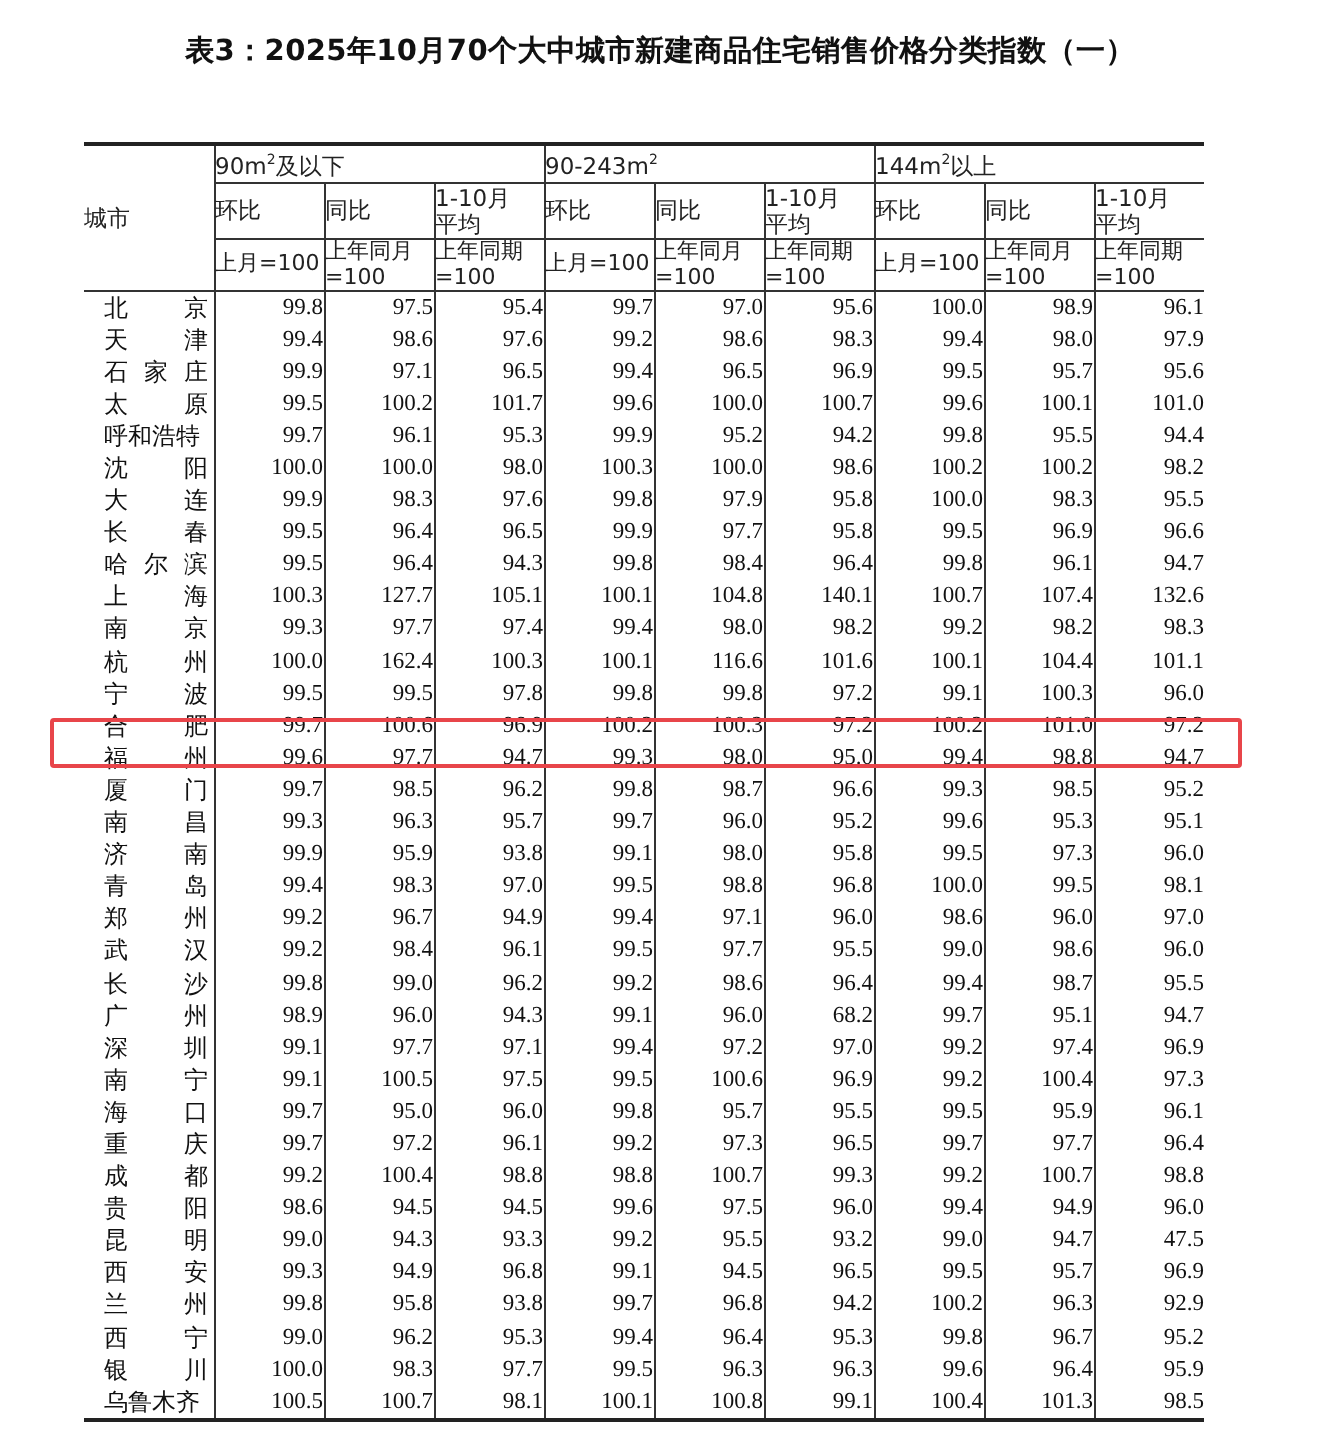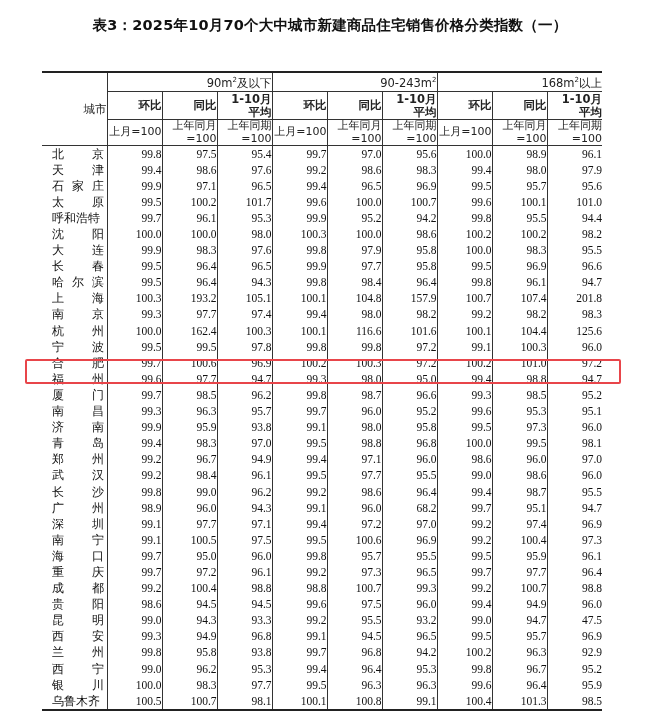--- a/index.html
+++ b/index.html
@@ -7,24 +7,24 @@
          font-family: "DejaVu Serif", "Liberation Serif", serif; color: #111; }
   .title { position: absolute; top: 16px; left: 0; width: 660px; text-align: center;
            font-family: "DejaVu Sans", "Liberation Sans", sans-serif;
            font-weight: bold; font-size: 14.5px; letter-spacing: 0.2px; color: #111; }
   table.idx { position: absolute; left: 42px; top: 71px; border-collapse: collapse;
               table-layout: fixed; width: 560px; }
   table.idx col.city { width: 65px; }
   table.idx col.v { width: 55px; }
   table.idx th, table.idx td { padding: 0; margin: 0; }
   thead th { font-weight: normal; font-family: "DejaVu Sans", "Liberation Sans", sans-serif;
-             font-size: 11.5px; text-align: right; vertical-align: middle; line-height: 12.5px;
+             font-size: 11.5px; text-align: left; vertical-align: middle; line-height: 12.5px;
              border-left: 1px solid #333; border-bottom: 1px solid #333; color: #222; }
   thead tr.r1 th { height: 18px; border-top: 2px solid #222; }
-  thead tr.r2 th { height: 27px; font-weight: bold; }
+  thead tr.r2 th { height: 27px; }
   thead tr.r3 th { height: 20px; font-size: 11px; }
   thead th.cityh { border-left: none; }
   thead th .sup { font-size: 7px; vertical-align: 5px; }
   tbody td { height: 16.1px; font-size: 11.5px; line-height: 15px; text-align: right;
              padding-right: 6px; border-left: 1px solid #333; color: #111;
              font-family: "Liberation Serif", "DejaVu Serif", serif; }
   tbody td.city { border-left: none; text-align: left; padding-left: 10px; padding-right: 0;
                   font-family: "DejaVu Sans", "Liberation Sans", sans-serif; font-size: 12px;
                   letter-spacing: 0; white-space: nowrap; }
   tbody td.city span { display: inline-block; }
@@ -48,21 +48,21 @@
       <col class="v">
       <col class="v">
       <col class="v">
       <col class="v">
   </colgroup>
   <thead>
     <tr class="r1">
       <th class="cityh" rowspan="3">城市</th>
       <th colspan="3"><span>90m</span><span class="sup">2</span><span>及以下</span></th>
       <th colspan="3"><span>90-243m</span><span class="sup">2</span><span></span></th>
-      <th colspan="3"><span>168m</span><span class="sup">2</span><span>以上</span></th>
+      <th colspan="3"><span>144m</span><span class="sup">2</span><span>以上</span></th>
     </tr>
     <tr class="r2" id="metric-row">
         <th style="white-space: pre-line;">环比</th>
         <th style="white-space: pre-line;">同比</th>
         <th style="white-space: pre-line;">1-10月
 平均</th>
         <th style="white-space: pre-line;">环比</th>
         <th style="white-space: pre-line;">同比</th>
         <th style="white-space: pre-line;">1-10月
 平均</th>
@@ -248,28 +248,28 @@
         <td>94.7</td>
       </tr>
       <tr>
         <td class="city">
           <span style="display: flex; justify-content: space-between; width: 52px;">
             <span>上</span>
             <span>海</span>
           </span>
         </td>
         <td>100.3</td>
-        <td>193.2</td>
+        <td>127.7</td>
         <td>105.1</td>
         <td>100.1</td>
         <td>104.8</td>
-        <td>157.9</td>
+        <td>140.1</td>
         <td>100.7</td>
         <td>107.4</td>
-        <td>201.8</td>
+        <td>132.6</td>
       </tr>
       <tr>
         <td class="city">
           <span style="display: flex; justify-content: space-between; width: 52px;">
             <span>南</span>
             <span>京</span>
           </span>
         </td>
         <td>99.3</td>
         <td>97.7</td>
@@ -289,21 +289,21 @@
           </span>
         </td>
         <td>100.0</td>
         <td>162.4</td>
         <td>100.3</td>
         <td>100.1</td>
         <td>116.6</td>
         <td>101.6</td>
         <td>100.1</td>
         <td>104.4</td>
-        <td>125.6</td>
+        <td>101.1</td>
       </tr>
       <tr>
         <td class="city">
           <span style="display: flex; justify-content: space-between; width: 52px;">
             <span>宁</span>
             <span>波</span>
           </span>
         </td>
         <td>99.5</td>
         <td>99.5</td>

